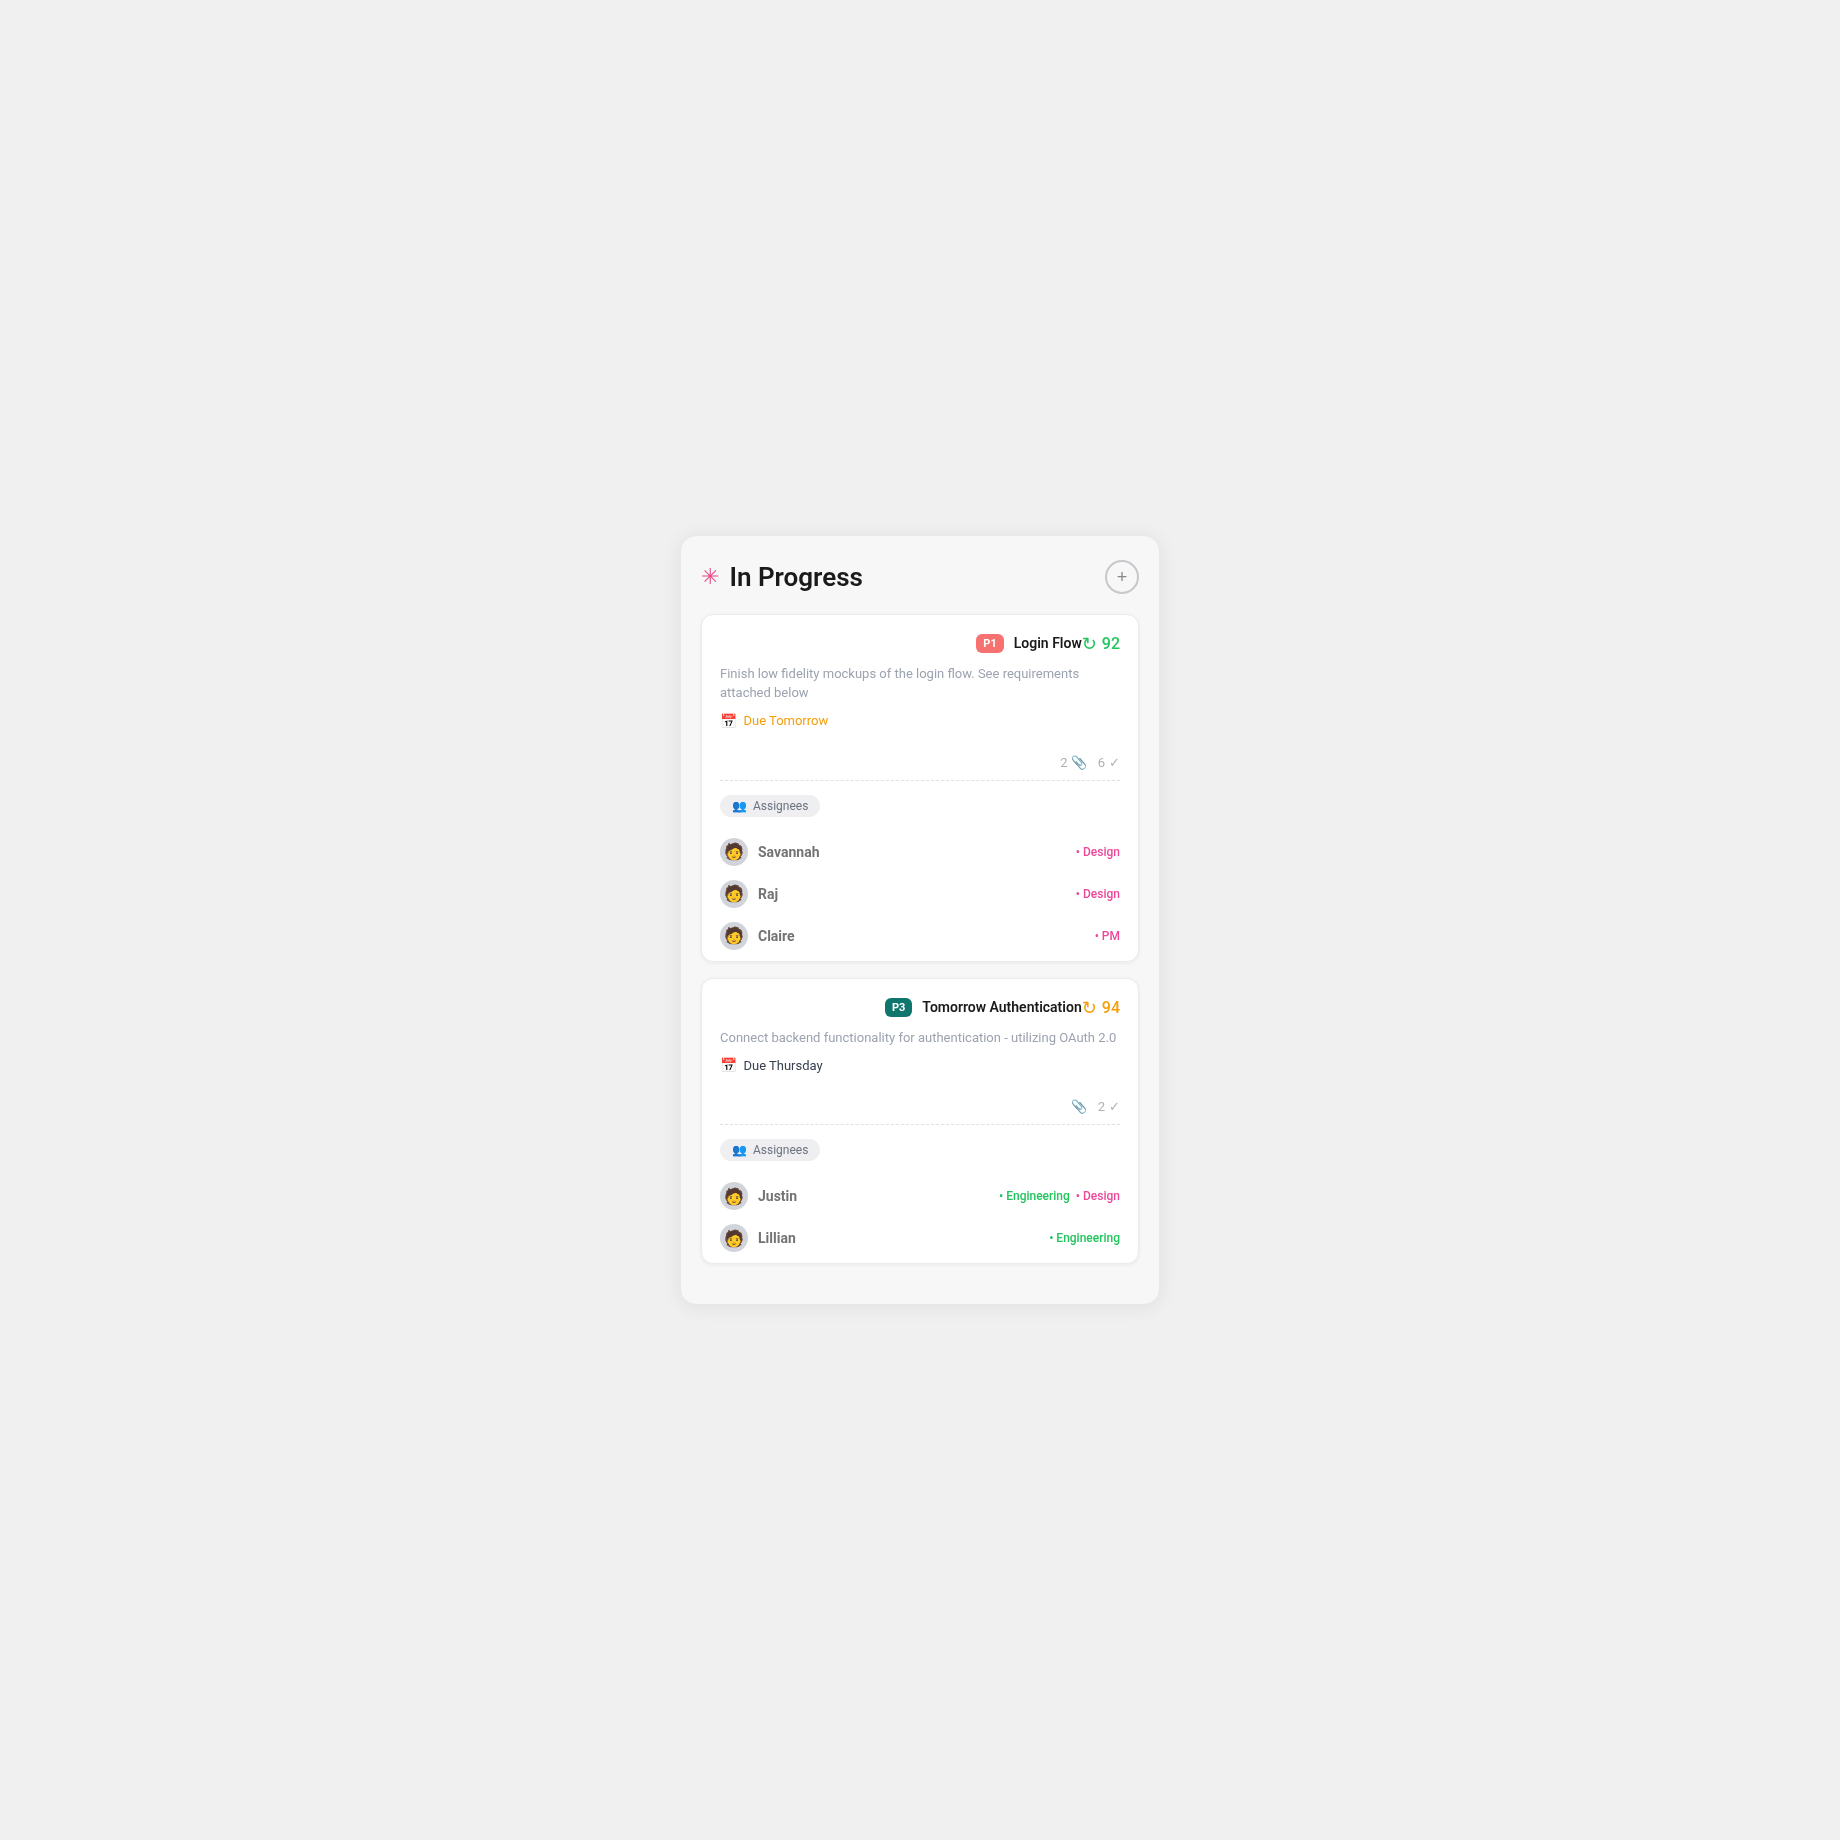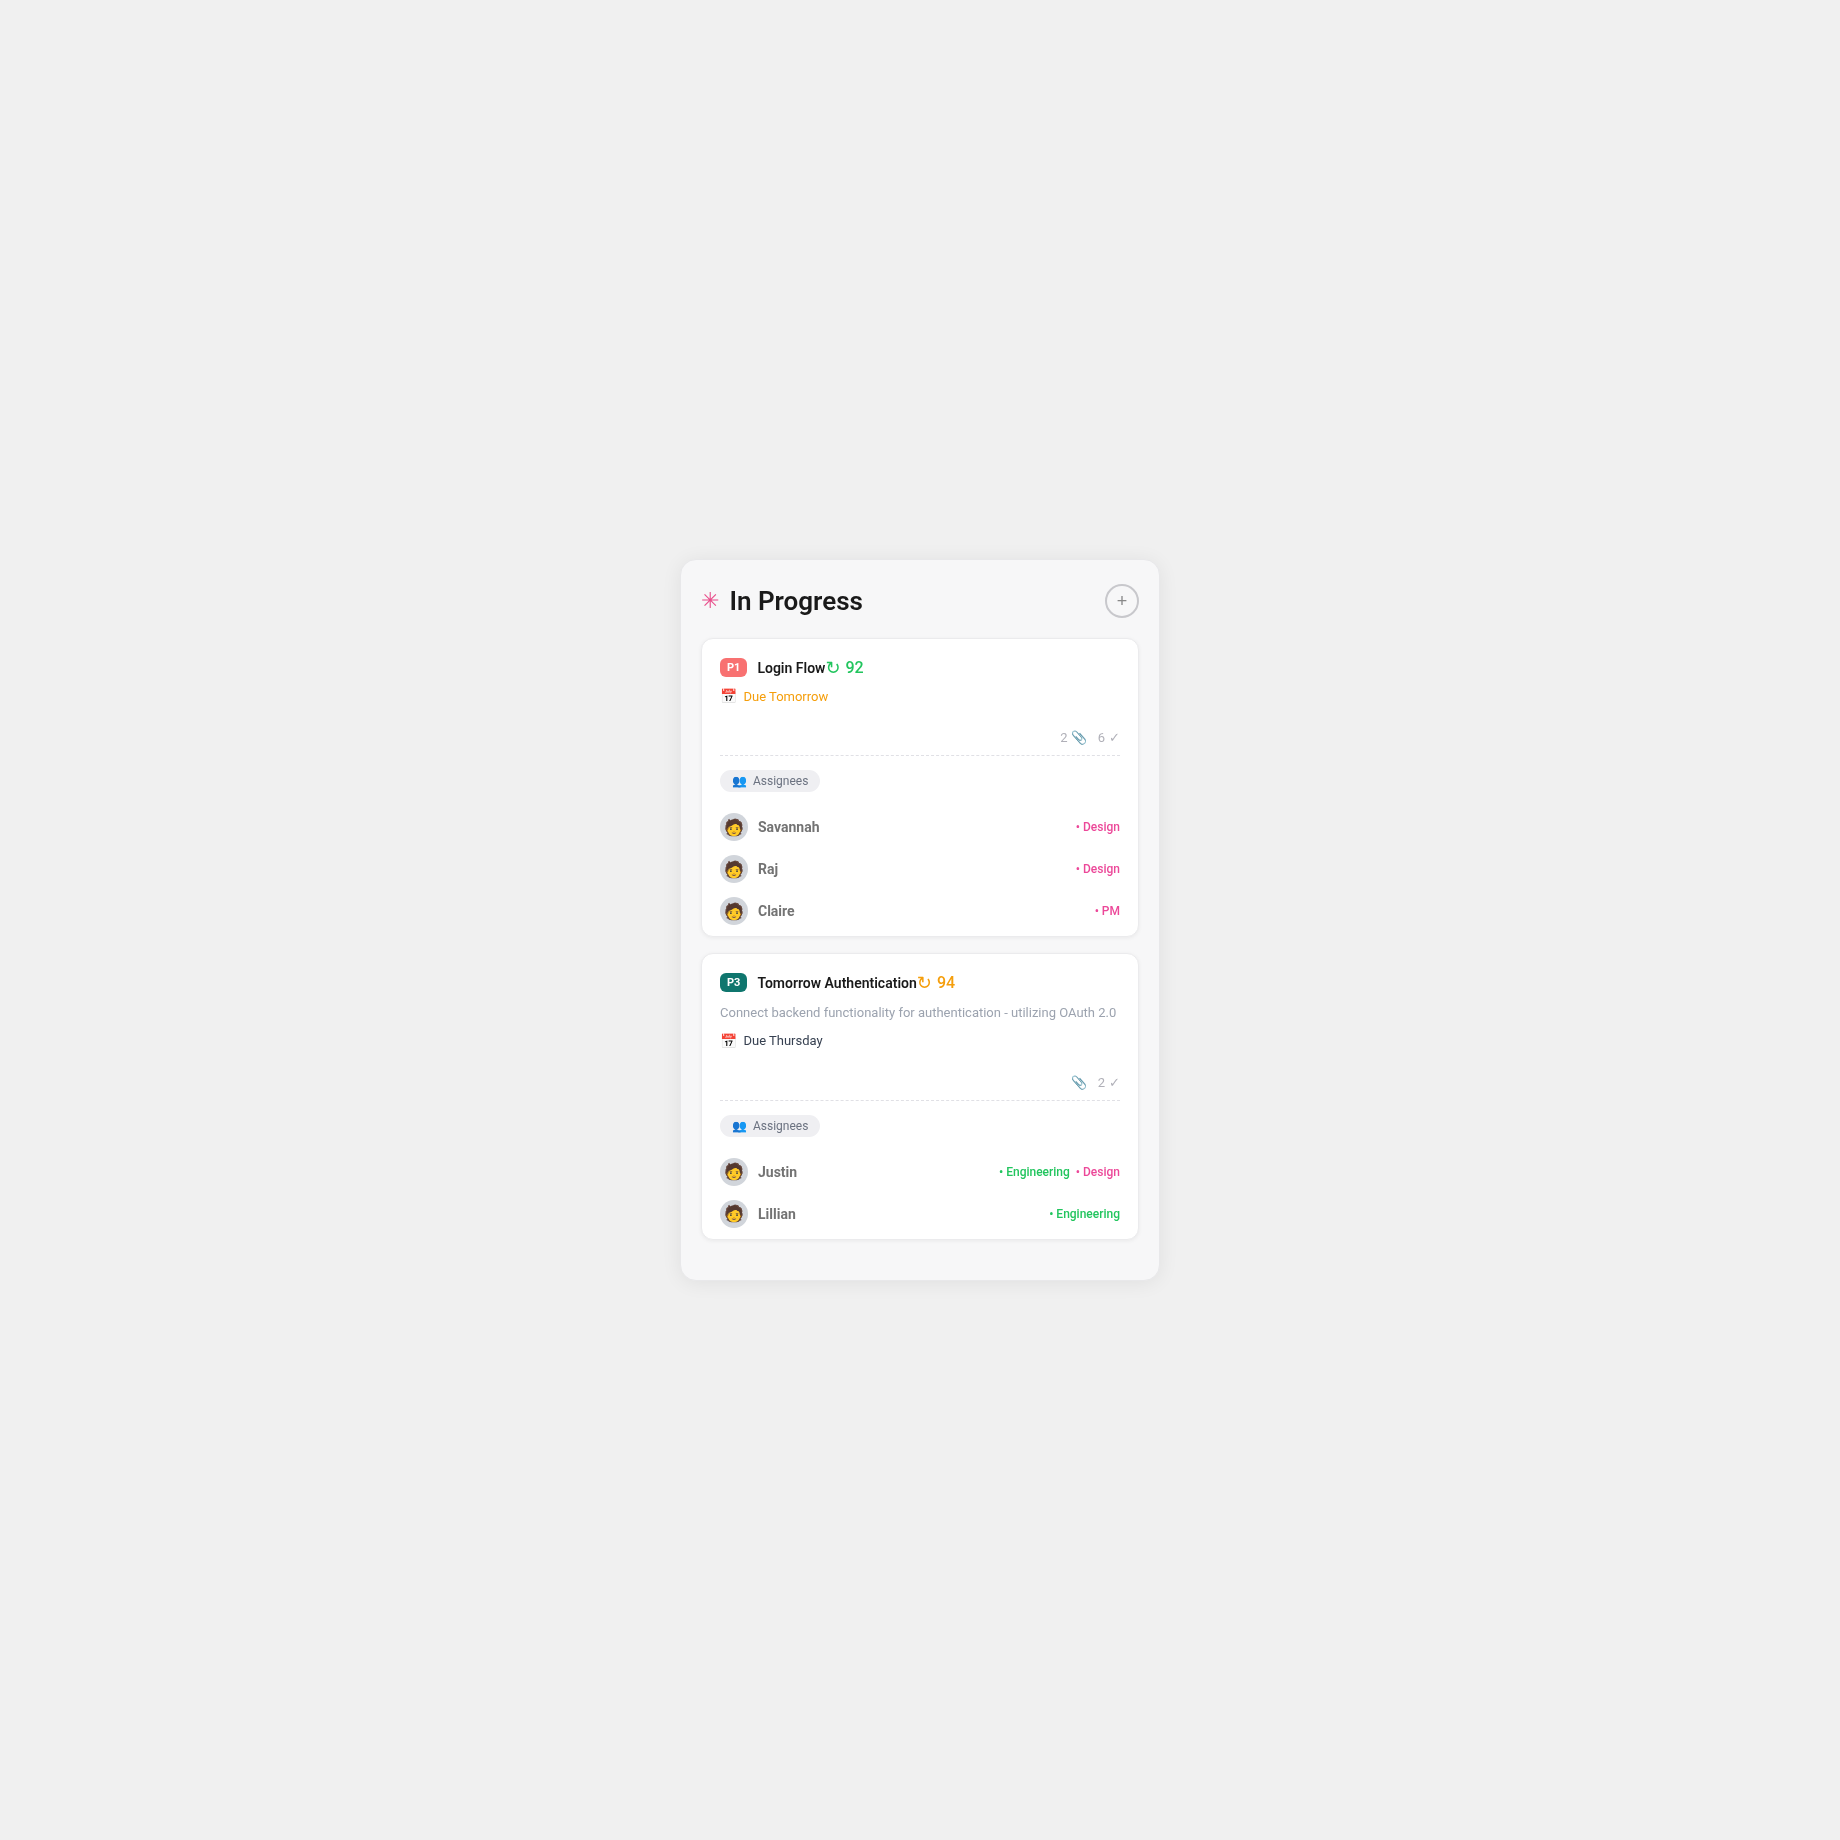--- a/index.html
+++ b/index.html
@@ -66,21 +66,21 @@
       border-radius: 12px;
       padding: 18px 18px 0 18px;
       margin-bottom: 16px;
       box-shadow: 0 1px 4px rgba(0,0,0,0.06);
       border: 1px solid #ebebed;
     }
 
     .task-header {
       display: flex;
       align-items: center;
-      justify-content: flex-start;
+      justify-content: flex-end;
       margin-bottom: 10px;
     }
 
     .task-title-group {
       display: flex;
       align-items: center;
       gap: 10px;
     }
 
     .priority-badge {
@@ -233,20 +233,21 @@
     <div class="task-header">
       <div class="task-title-group">
         <span class="priority-badge priority-p1">P1</span>
         <span class="task-title">Login Flow</span>
       </div>
       <div class="task-score">
         <span class="score-icon-green">↻</span>
         <span class="score-value-green">92</span>
       </div>
     </div>
+    <p class="task-description">Finish low fidelity mockups of the login flow. See requirements attached below</p>
     <div class="task-due due-tomorrow">
       <span class="calendar-icon">📅</span>
       <span>Due Tomorrow</span>
     </div>
 
     <div class="task-meta">
       <div class="meta-item">
         <span>2</span>
         <span>📎</span>
       </div>

